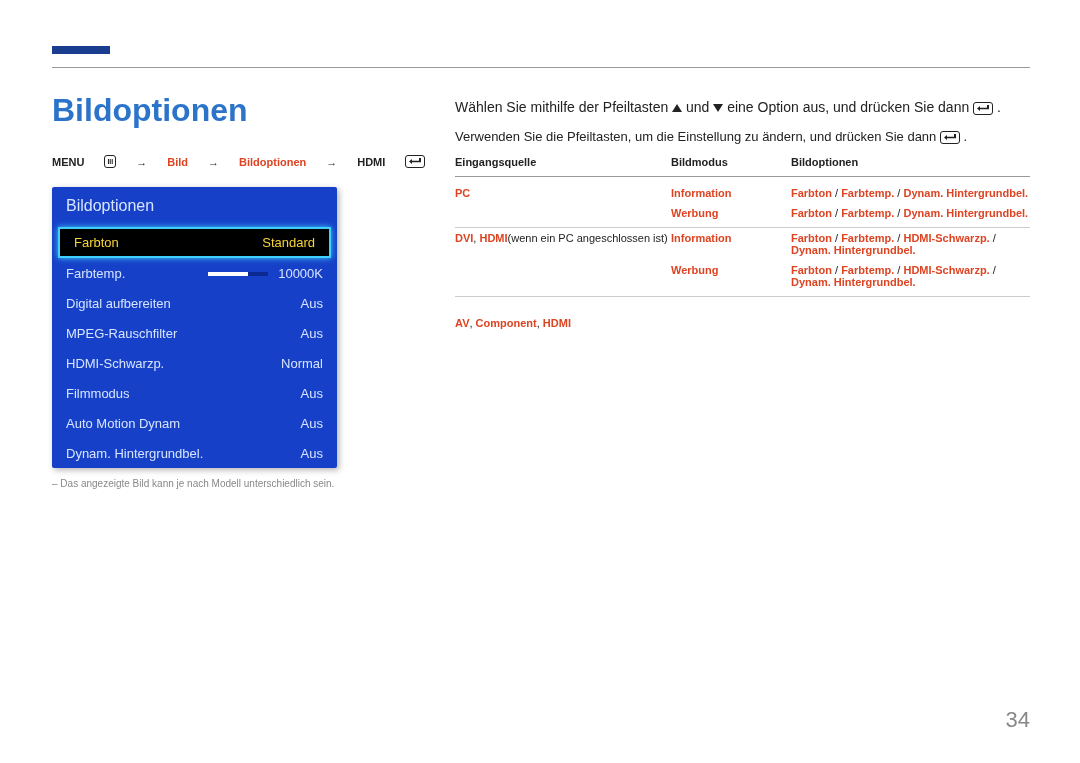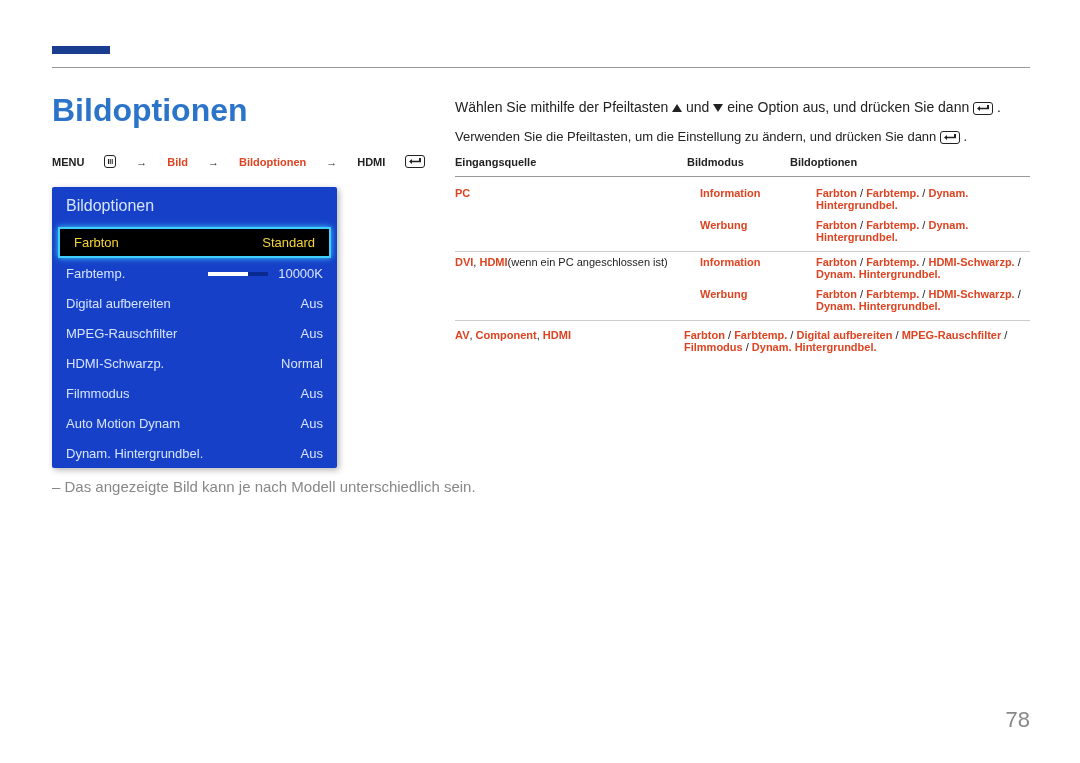--- a/index.html
+++ b/index.html
@@ -98,21 +98,21 @@
   .slider::after {
     content: '';
     position: absolute;
     left: 0; top: 0;
     width: 40px; height: 4px;
     background: #fff;
   }
   .footnote {
     position: absolute;
     top: 478px; left: 52px;
-    font-size: 15px; color: #888;
+    font-size: 10px; color: #888;
   }
   .footnote::before { content: "– "; }
 
   .instr1 {
     position: absolute;
     top: 98px; left: 455px; right: 50px;
     font-size: 14px; color: #222;
     line-height: 1.4;
   }
   .instr2 {
@@ -134,27 +134,26 @@
     top: 156px; left: 455px; right: 50px;
     font-size: 11px;
   }
   .thead {
     display: flex;
     font-weight: bold;
     color: #222;
     padding-bottom: 8px;
   }
   .col1 { width: 216px; }
-  .col2 { width: 103px; margin-left: 16px; }
+  .col2 { width: 120px; }
   .col3 { flex: 1; }
   .thr { height: 1px; background: #999; margin-bottom: 6px; }
   .trow {
     display: flex;
     padding: 4px 0;
-    gap: 13px;
   }
   .trow .hl { color: #d42; font-weight: bold; }
   .trow .nl { color: #222; }
   .page-number {
     position: absolute;
     bottom: 30px; right: 50px;
     font-size: 22px;
     color: #888;
   }
 </style>
@@ -266,20 +265,19 @@
       <div class="trow" style="border-top: 1px solid rgb(204, 204, 204); margin-top: 4px; ">
         <div class="col1"><span class="hl">DVI</span><span class="nl">, </span><span class="hl">HDMI</span><span class="nl">(wenn ein PC angeschlossen ist)</span></div>
         <div class="col2"><span class="hl">Information</span></div>
         <div class="col3"><span class="hl">Farbton</span><span class="nl"> / </span><span class="hl">Farbtemp.</span><span class="nl"> / </span><span class="hl">HDMI-Schwarzp.</span><span class="nl"> / </span><span class="hl">Dynam. Hintergrundbel.</span></div>
       </div>
       <div class="trow">
         <div class="col1"></div>
         <div class="col2"><span class="hl">Werbung</span></div>
         <div class="col3"><span class="hl">Farbton</span><span class="nl"> / </span><span class="hl">Farbtemp.</span><span class="nl"> / </span><span class="hl">HDMI-Schwarzp.</span><span class="nl"> / </span><span class="hl">Dynam. Hintergrundbel.</span></div>
       </div>
-      <div class="trow" style="border-top: 1px solid rgb(204, 204, 204); margin-top: 4px; padding-top: 8px;">
+      <div class="trow" style="border-top: 1px solid rgb(204, 204, 204); margin-top: 4px; padding-top: 20px;">
         <div class="col1"><span class="hl">AV</span><span class="nl">, </span><span class="hl">Component</span><span class="nl">, </span><span class="hl">HDMI</span></div>
-        <div class="col3"><span class="hl">Farbton</span><span class="nl"> / </span><span class="hl">Farbtemp.</span><span class="nl"> / </span><span class="hl">Digital aufbereiten</span><span class="nl"> / </span><span class="hl">MPEG-Rauschfilter</span><span class="nl"> / </span><span class="hl">Filmmodus</span><span class="nl"> / </span><span class="hl">Dynam. Hintergrundbel.</span></div>
       </div>
     </div>
 </div>
 
-<div class="page-number">78</div>
+<div class="page-number">34</div>
 
 </body></html>

